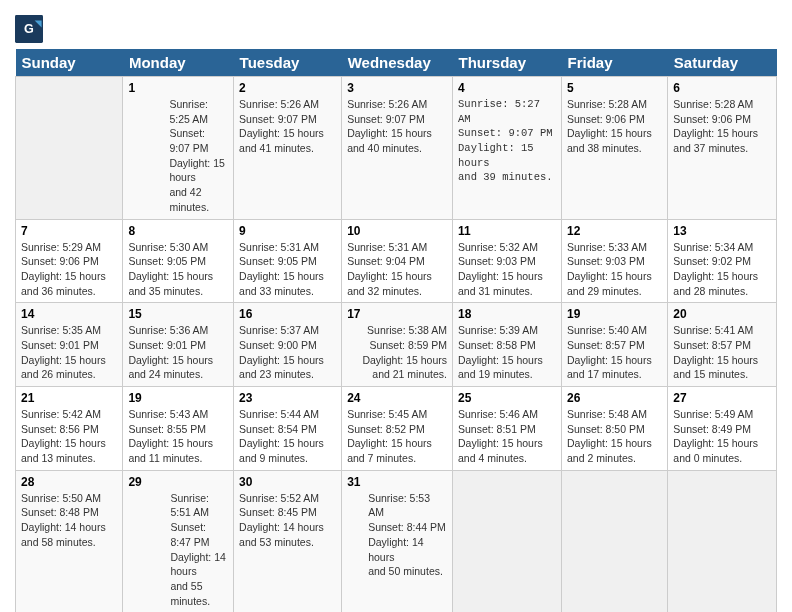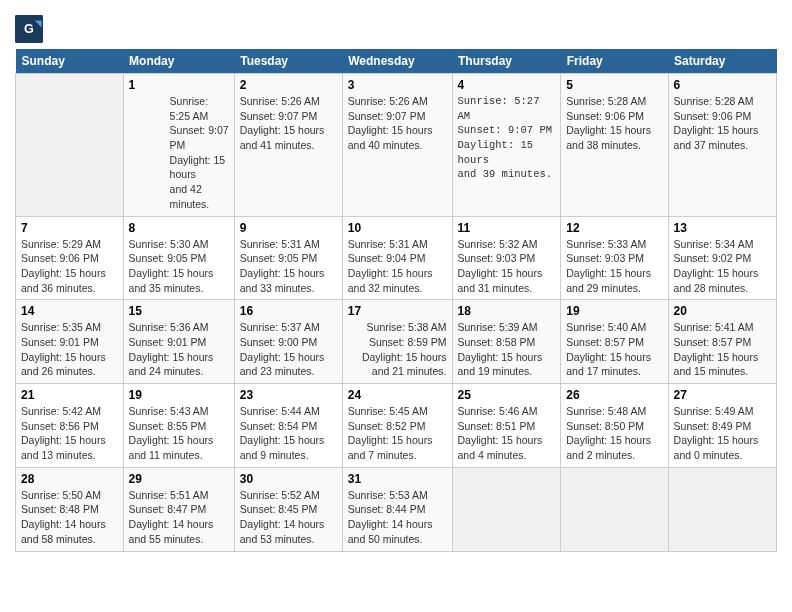--- a/index.html
+++ b/index.html
@@ -48,21 +48,21 @@
     table {
       width: 100%;
       border-collapse: collapse;
       font-size: 10.5px;
     }
     thead tr th {
       background-color: #2a6496;
       color: #fff;
       text-align: left;
       padding: 5px 6px;
-      font-size: 12px;
+      font-size: 15px;
       font-weight: bold;
     }
     tbody tr td {
       border: 1px solid #ccc;
       vertical-align: top;
       padding: 4px 5px;
       width: 113px;
       min-height: 70px;
       background: #fff;
     }
@@ -318,35 +318,35 @@
       <tr>
         <td>
           <span class="day-number">28</span>
           <div class="day-info" style="white-space: pre-line;">Sunrise: 5:50 AM
 Sunset: 8:48 PM
 Daylight: 14 hours
 and 58 minutes.</div>
         </td>
         <td>
           <span class="day-number">29</span>
-          <div class="day-info" style="white-space: pre-line;">Sunrise: 5:51 AM
+          <div class="day-info" style="white-space: pre-line; margin-left: 42px;">Sunrise: 5:51 AM
 Sunset: 8:47 PM
 Daylight: 14 hours
 and 55 minutes.</div>
         </td>
         <td>
           <span class="day-number">30</span>
           <div class="day-info" style="white-space: pre-line;">Sunrise: 5:52 AM
 Sunset: 8:45 PM
 Daylight: 14 hours
 and 53 minutes.</div>
         </td>
         <td>
           <span class="day-number">31</span>
-          <div class="day-info" style="white-space: pre-line;">Sunrise: 5:53 AM
+          <div class="day-info" style="white-space: pre-line; margin-left: 21px;">Sunrise: 5:53 AM
 Sunset: 8:44 PM
 Daylight: 14 hours
 and 50 minutes.</div>
         </td>
         <td class="empty"></td>
         <td class="empty"></td>
         <td class="empty"></td>
       </tr>
     </tbody>
 </table>

